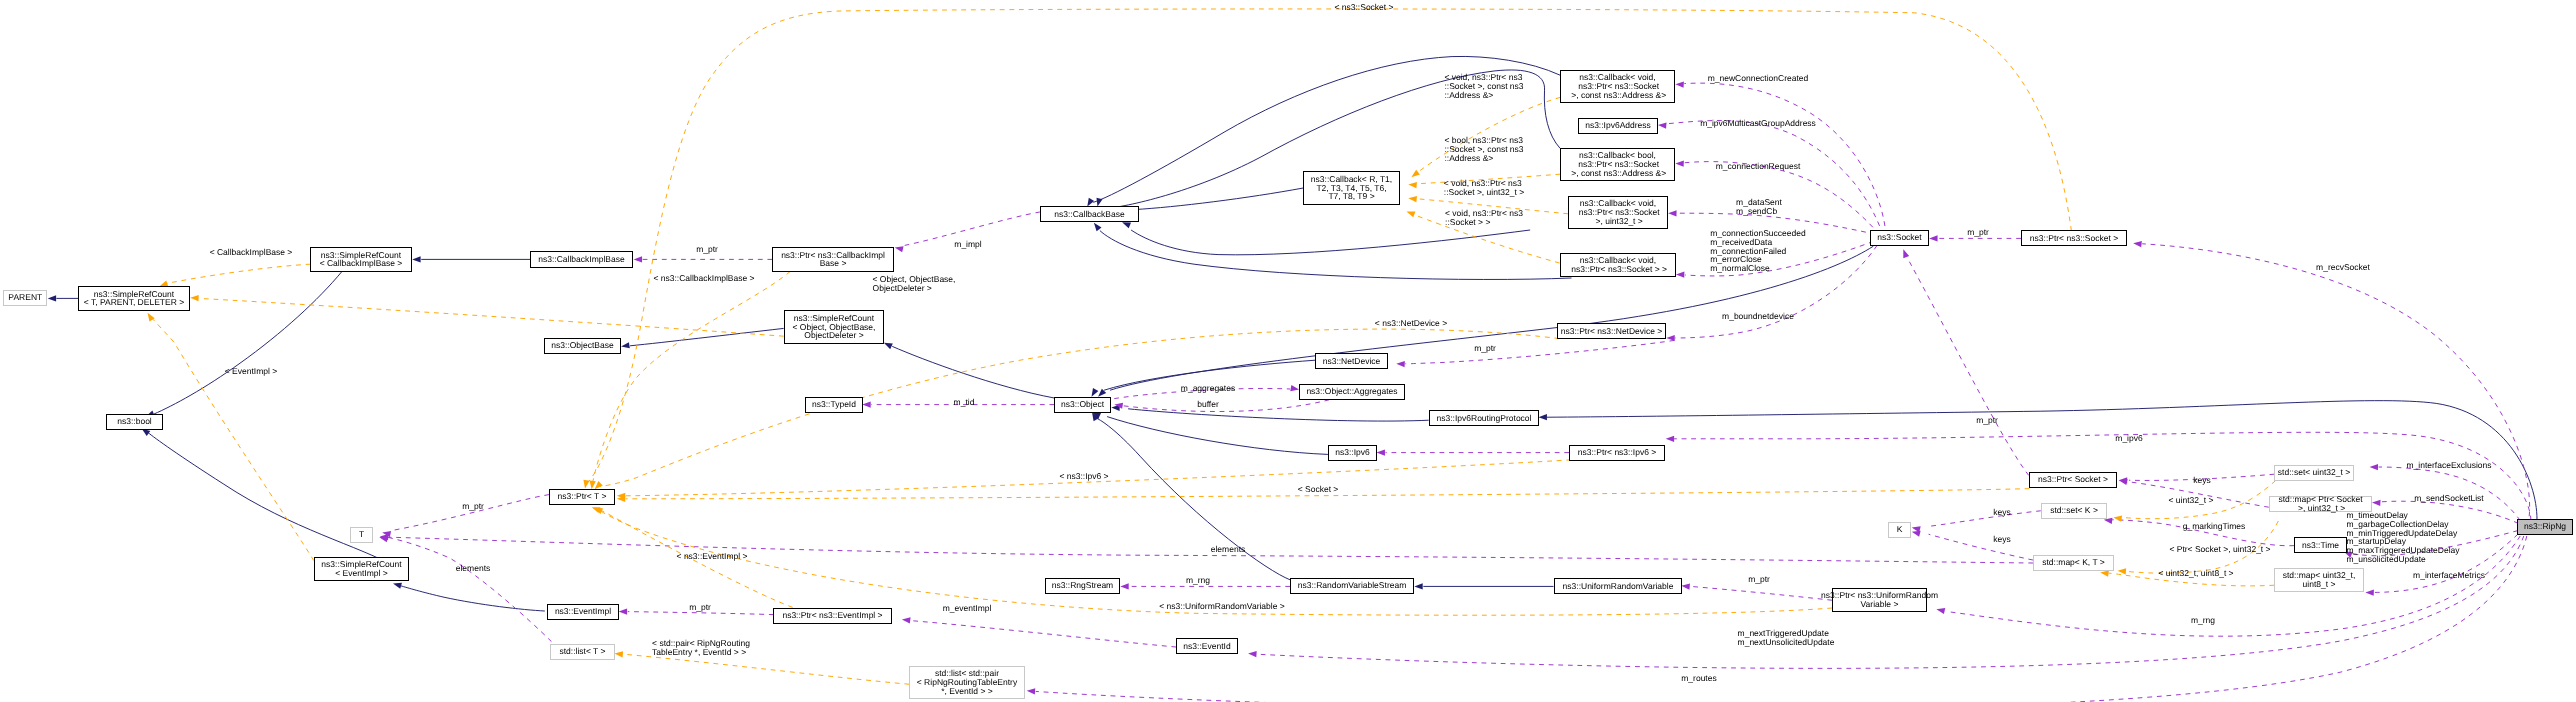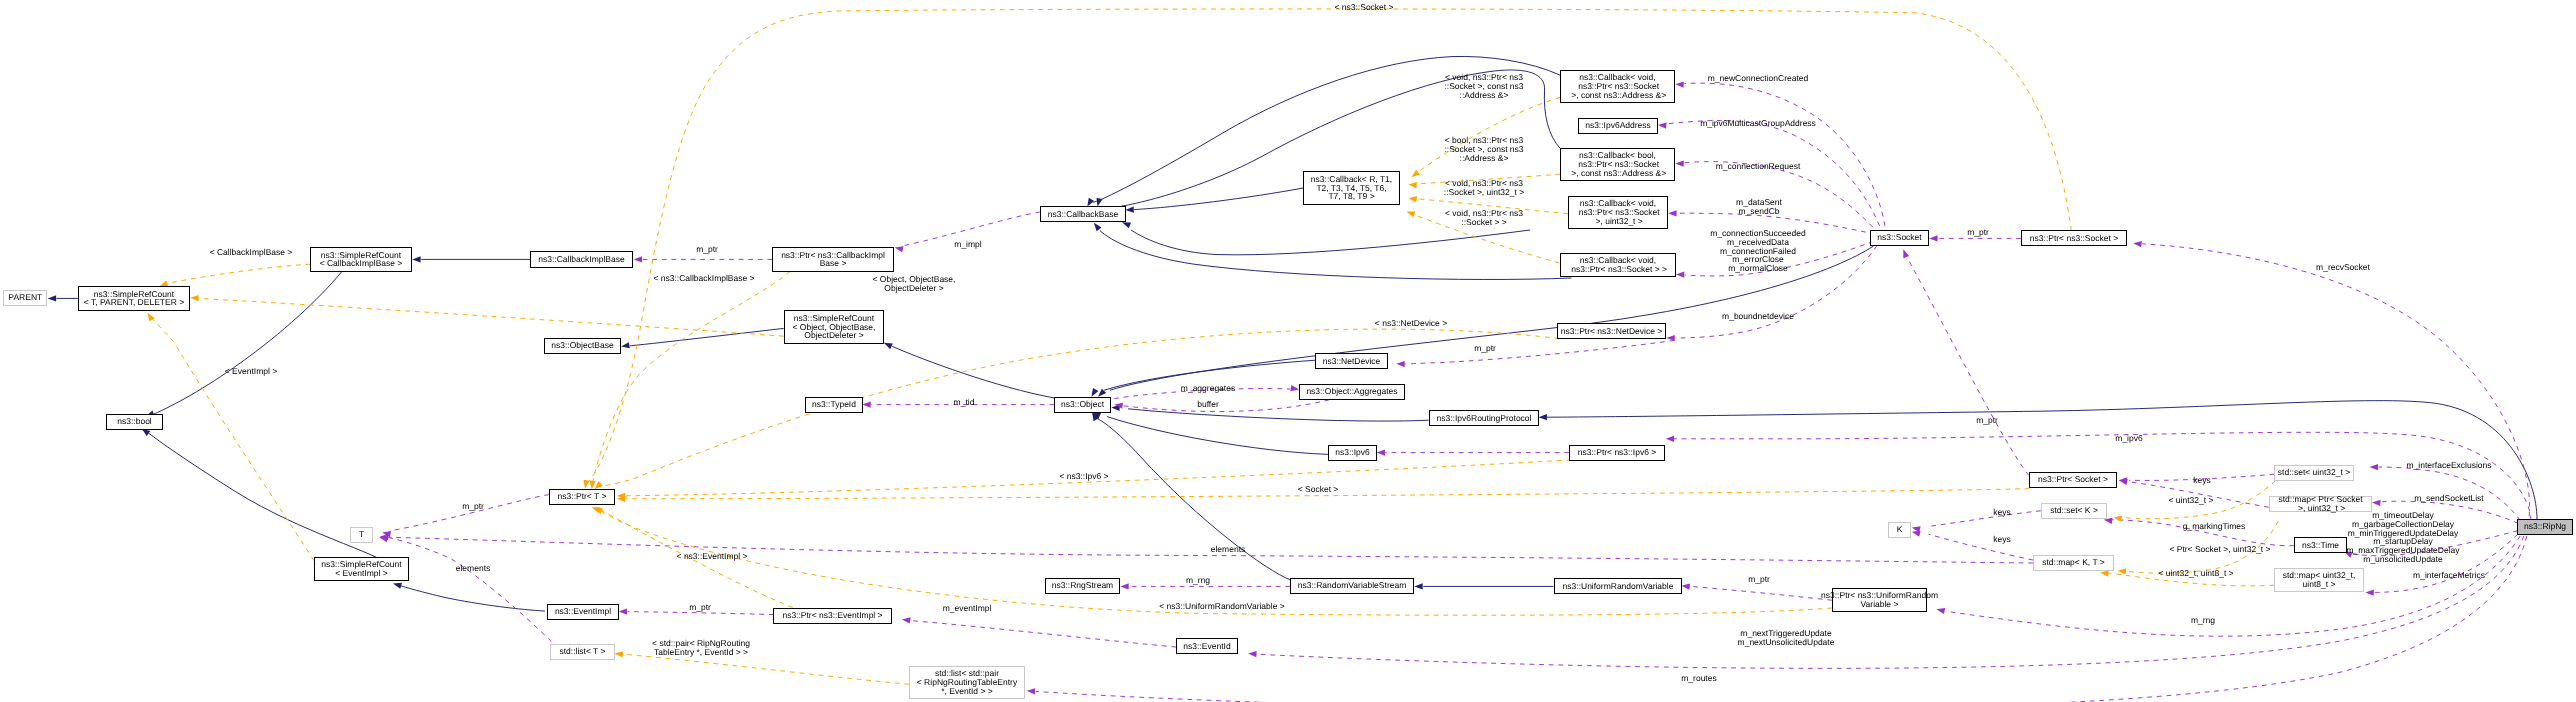--- a/index.html
+++ b/index.html
@@ -7,21 +7,21 @@
   #diagram{position:relative;width:2576px;height:703px;background:#ffffff;
            font-family:"Liberation Sans",sans-serif;overflow:hidden;}
   #edges{position:absolute;left:0;top:0;width:2576px;height:703px;}
   .node{position:absolute;box-sizing:border-box;background:#ffffff;border:0.8px solid #000;
         display:flex;flex-direction:column;align-items:center;justify-content:center;
         font-size:8.5px;line-height:8.8px;color:#000;white-space:pre;z-index:5;}
   .node.light{border:0.8px solid #c8c8c8;}
   .node.hl{background:#bfbfbf;border:0.8px solid #000;}
   .nl{display:block;}
   .elabel{position:absolute;font-size:8.5px;line-height:8.8px;color:#000;
-          white-space:nowrap;z-index:4;text-align:center;transform:translate(-50%,0);}
+          white-space:nowrap;z-index:4;text-align:left;transform:translate(-50%,0);}
   .ll{display:block;}
 </style>
 </head>
 <body>
 
 <div id="diagram">
   <svg id="edges" viewBox="0 0 4293 1171" xmlns="http://www.w3.org/2000/svg">
   <path d="M130,497 L94,497" fill="none" stroke="#1f1f6e" stroke-width="1.6"></path>
   <polygon points="79.5,497.0 93.5,491.8 93.5,502.2" fill="#1f1f6e"></polygon>
   <path d="M884,432 L702,432" fill="none" stroke="#1f1f6e" stroke-width="1.6"></path>
@@ -171,21 +171,21 @@
   </svg>
   <div class="node light" style="left:3.3px;top:290px;width:44px;height:15.6px"><span class="nl">PARENT</span></div>
   <div class="node plain" style="left:78px;top:286px;width:112px;height:24.6px"><span class="nl">ns3::SimpleRefCount</span><span class="nl">&lt; T, PARENT, DELETER &gt;</span></div>
   <div class="node plain" style="left:310px;top:247px;width:102px;height:24.6px"><span class="nl">ns3::SimpleRefCount</span><span class="nl">&lt; CallbackImplBase &gt;</span></div>
   <div class="node plain" style="left:530px;top:251px;width:103px;height:17.4px"><span class="nl">ns3::CallbackImplBase</span></div>
   <div class="node plain" style="left:772px;top:247px;width:122px;height:24.6px"><span class="nl">ns3::Ptr&lt; ns3::CallbackImpl</span><span class="nl">Base &gt;</span></div>
   <div class="node plain" style="left:544px;top:338px;width:77px;height:15.6px"><span class="nl">ns3::ObjectBase</span></div>
   <div class="node plain" style="left:784px;top:310px;width:100px;height:34px"><span class="nl">ns3::SimpleRefCount</span><span class="nl">&lt; Object, ObjectBase,</span><span class="nl">ObjectDeleter &gt;</span></div>
   <div class="node plain" style="left:805px;top:397px;width:58px;height:15.6px"><span class="nl">ns3::TypeId</span></div>
   <div class="node plain" style="left:106px;top:414px;width:57px;height:15.6px"><span class="nl">ns3::bool</span></div>
-  <div class="node plain" style="left:1040px;top:206px;width:86px;height:16px"><span class="nl">ns3::CallbackBase</span></div>
+  <div class="node plain" style="left:1040px;top:206px;width:99px;height:16px"><span class="nl">ns3::CallbackBase</span></div>
   <div class="node plain" style="left:1303px;top:171px;width:97px;height:34px"><span class="nl">ns3::Callback&lt; R, T1,</span><span class="nl">T2, T3, T4, T5, T6,</span><span class="nl">T7, T8, T9 &gt;</span></div>
   <div class="node plain" style="left:1560px;top:70px;width:115px;height:33px"><span class="nl">ns3::Callback&lt; void,</span><span class="nl"> ns3::Ptr&lt; ns3::Socket</span><span class="nl"> &gt;, const ns3::Address &amp;&gt;</span></div>
   <div class="node plain" style="left:1578px;top:118px;width:80px;height:15.6px"><span class="nl">ns3::Ipv6Address</span></div>
   <div class="node plain" style="left:1560px;top:148px;width:115px;height:33px"><span class="nl">ns3::Callback&lt; bool,</span><span class="nl"> ns3::Ptr&lt; ns3::Socket</span><span class="nl"> &gt;, const ns3::Address &amp;&gt;</span></div>
   <div class="node plain" style="left:1568px;top:196px;width:100px;height:33px"><span class="nl">ns3::Callback&lt; void,</span><span class="nl"> ns3::Ptr&lt; ns3::Socket</span><span class="nl"> &gt;, uint32_t &gt;</span></div>
   <div class="node plain" style="left:1560px;top:253px;width:116px;height:24px"><span class="nl">ns3::Callback&lt; void,</span><span class="nl"> ns3::Ptr&lt; ns3::Socket &gt; &gt;</span></div>
   <div class="node plain" style="left:1870px;top:230px;width:59px;height:15.6px"><span class="nl">ns3::Socket</span></div>
   <div class="node plain" style="left:2021px;top:230px;width:106px;height:16px"><span class="nl">ns3::Ptr&lt; ns3::Socket &gt;</span></div>
   <div class="node plain" style="left:1557px;top:323px;width:109px;height:16px"><span class="nl">ns3::Ptr&lt; ns3::NetDevice &gt;</span></div>
   <div class="node plain" style="left:1315px;top:353px;width:73px;height:16px"><span class="nl">ns3::NetDevice</span></div>

